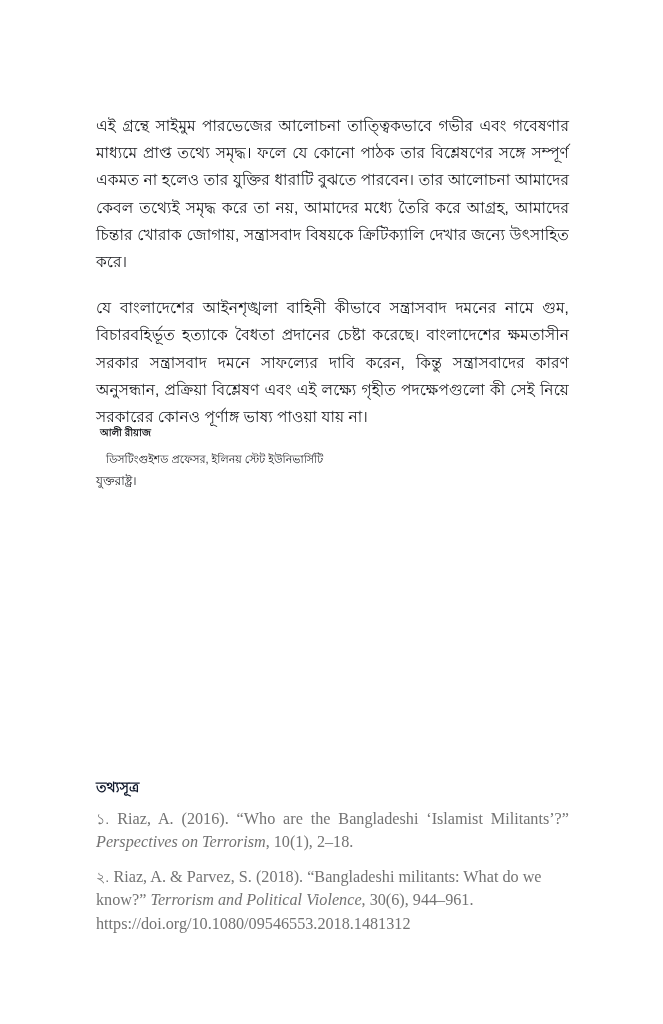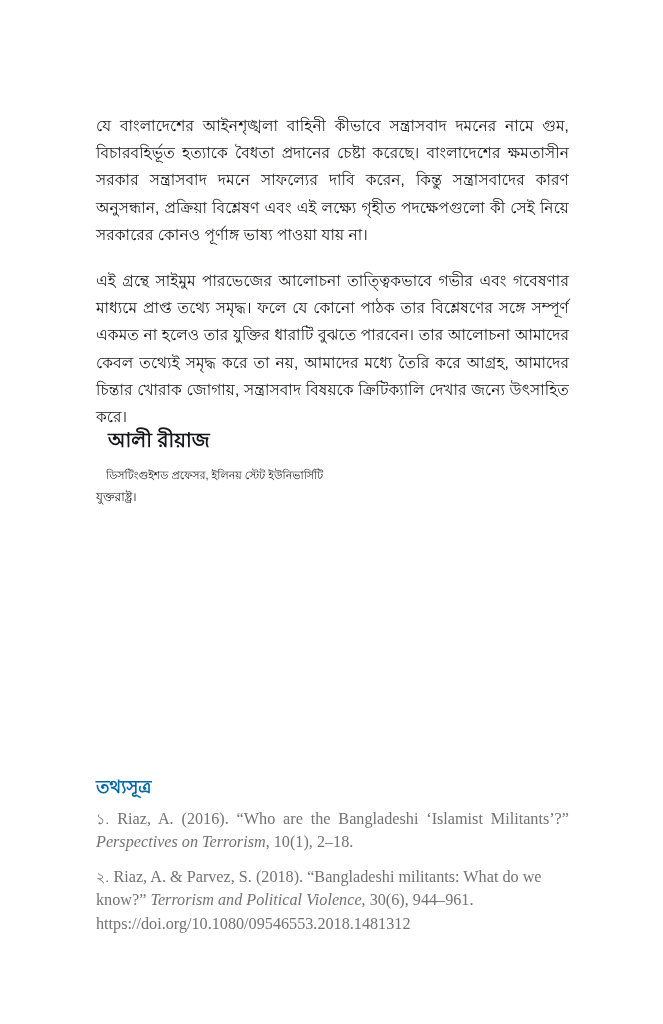--- a/index.html
+++ b/index.html
@@ -49,24 +49,24 @@
   
   .sig-block {
     position: absolute;
     left: 96px;
     top: 417px;
     width: 473px;
     font-family: "Liberation Sans", "DejaVu Sans", sans-serif;
     color: #15161a;
   }
   .sig-name {
-    font-size: 20px;
+    font-size: 10px;
     line-height: 23px;
     font-weight: bold;
-    margin: 12px;
+    margin: 4px;
   }
   .sig-role {
     font-size: 11px;
     line-height: 22px;
     margin: 1px 0 0 10px;
   }
   .sig-country {
     font-size: 12px;
     line-height: 22px;
     margin: 0;
@@ -74,24 +74,24 @@
 
   
   .refs {
     position: absolute;
     left: 96px;
     top: 776px;
     width: 473px;
   }
   .refs-heading {
     font-family: "Liberation Sans", "DejaVu Sans", sans-serif;
-    font-size: 18px;
+    font-size: 14px;
     font-weight: bold;
     line-height: 22px;
-    color: #0369a1;
+    color: #0f172a;
     margin: 0 0 10px 0;
   }
   .ref-item {
     font-family: "Liberation Serif", "DejaVu Serif", serif;
     font-size: 16.2px;
     line-height: 23.4px;
     color: #737373;
     text-align: justify;
     text-justify: inter-word;
     margin: 0 0 11px 0;
@@ -110,22 +110,22 @@
   .ref-nojust {
     text-align: left;
   }
 </style>
 </head>
 <body>
 
 <div class="page">
 
   <div class="content">
+    <p class="bn-para">এই গ্রন্থে সাইমুম পারভেজের আলোচনা তাত্ত্বিকভাবে গভীর এবং গবেষণার মাধ্যমে প্রাপ্ত তথ্যে সমৃদ্ধ। ফলে যে কোনো পাঠক তার বিশ্লেষণের সঙ্গে সম্পূর্ণ একমত না হলেও তার যুক্তির ধারাটি বুঝতে পারবেন। তার আলোচনা আমাদের কেবল তথ্যেই সমৃদ্ধ করে তা নয়, আমাদের মধ্যে তৈরি করে আগ্রহ, আমাদের চিন্তার খোরাক জোগায়, সন্ত্রাসবাদ বিষয়কে ক্রিটিক্যালি দেখার জন্যে উৎসাহিত করে।</p>
     <p class="bn-para">যে বাংলাদেশের আইনশৃঙ্খলা বাহিনী কীভাবে সন্ত্রাসবাদ দমনের নামে গুম, বিচারবহির্ভূত হত্যাকে বৈধতা প্রদানের চেষ্টা করেছে। বাংলাদেশের ক্ষমতাসীন সরকার সন্ত্রাসবাদ দমনে সাফল্যের দাবি করেন, কিন্তু সন্ত্রাসবাদের কারণ অনুসন্ধান, প্রক্রিয়া বিশ্লেষণ এবং এই লক্ষ্যে গৃহীত পদক্ষেপগুলো কী সেই নিয়ে সরকারের কোনও পূর্ণাঙ্গ ভাষ্য পাওয়া যায় না।</p>
-    <p class="bn-para">এই গ্রন্থে সাইমুম পারভেজের আলোচনা তাত্ত্বিকভাবে গভীর এবং গবেষণার মাধ্যমে প্রাপ্ত তথ্যে সমৃদ্ধ। ফলে যে কোনো পাঠক তার বিশ্লেষণের সঙ্গে সম্পূর্ণ একমত না হলেও তার যুক্তির ধারাটি বুঝতে পারবেন। তার আলোচনা আমাদের কেবল তথ্যেই সমৃদ্ধ করে তা নয়, আমাদের মধ্যে তৈরি করে আগ্রহ, আমাদের চিন্তার খোরাক জোগায়, সন্ত্রাসবাদ বিষয়কে ক্রিটিক্যালি দেখার জন্যে উৎসাহিত করে।</p>
   </div>
 
   <div class="sig-block">
     <p class="sig-name">আলী রীয়াজ</p>
     <p class="sig-role">ডিসটিংগুইশড প্রফেসর, ইলিনয় স্টেট ইউনিভার্সিটি</p>
     <p class="sig-country">যুক্তরাষ্ট্র।</p>
   </div>
 
   <div class="refs">
     <h2 class="refs-heading">তথ্যসূত্র</h2>

